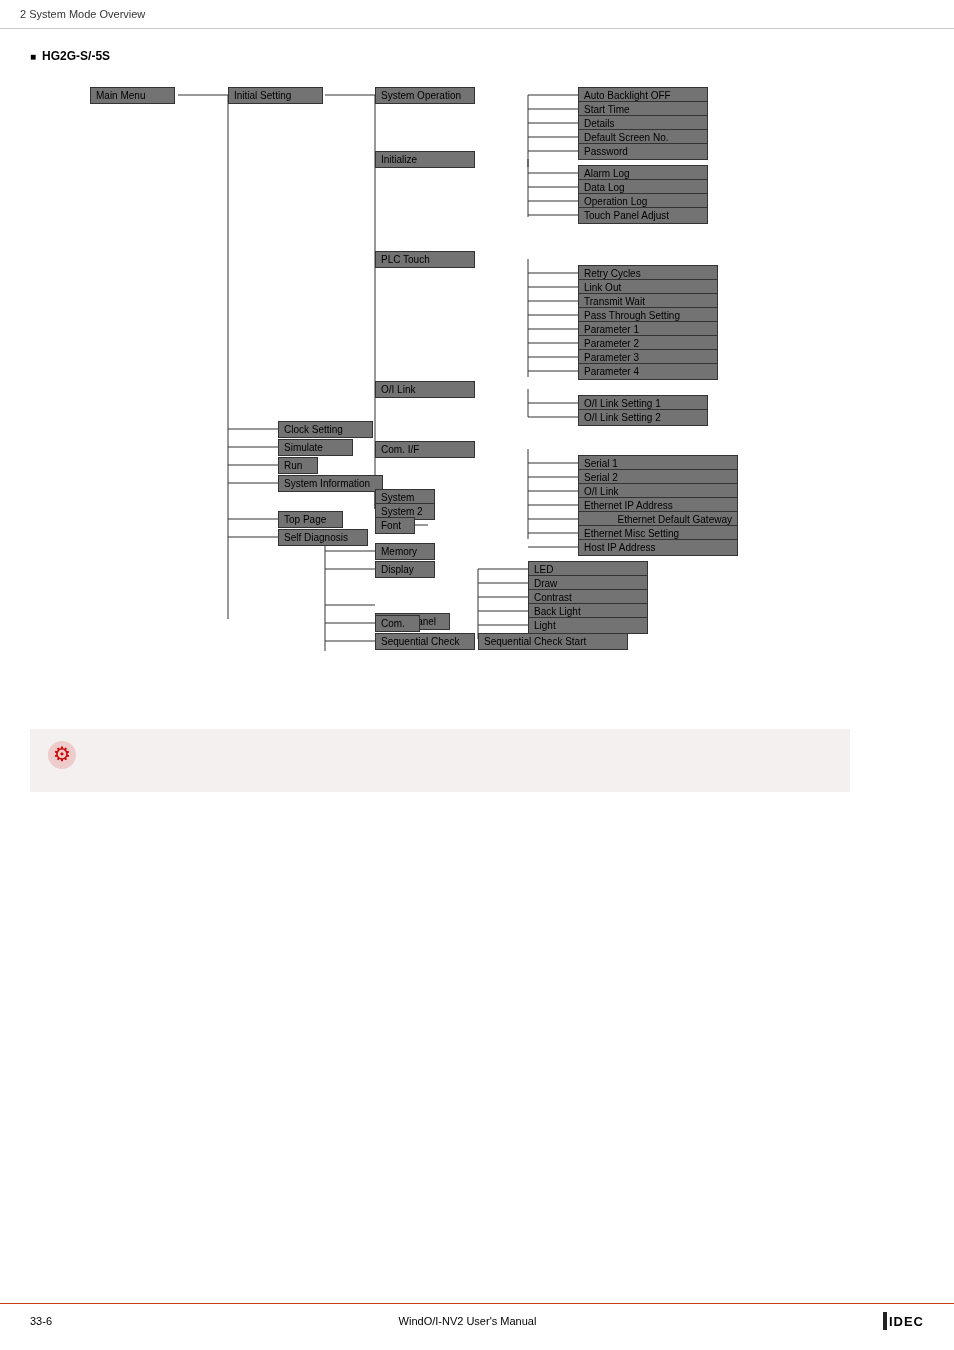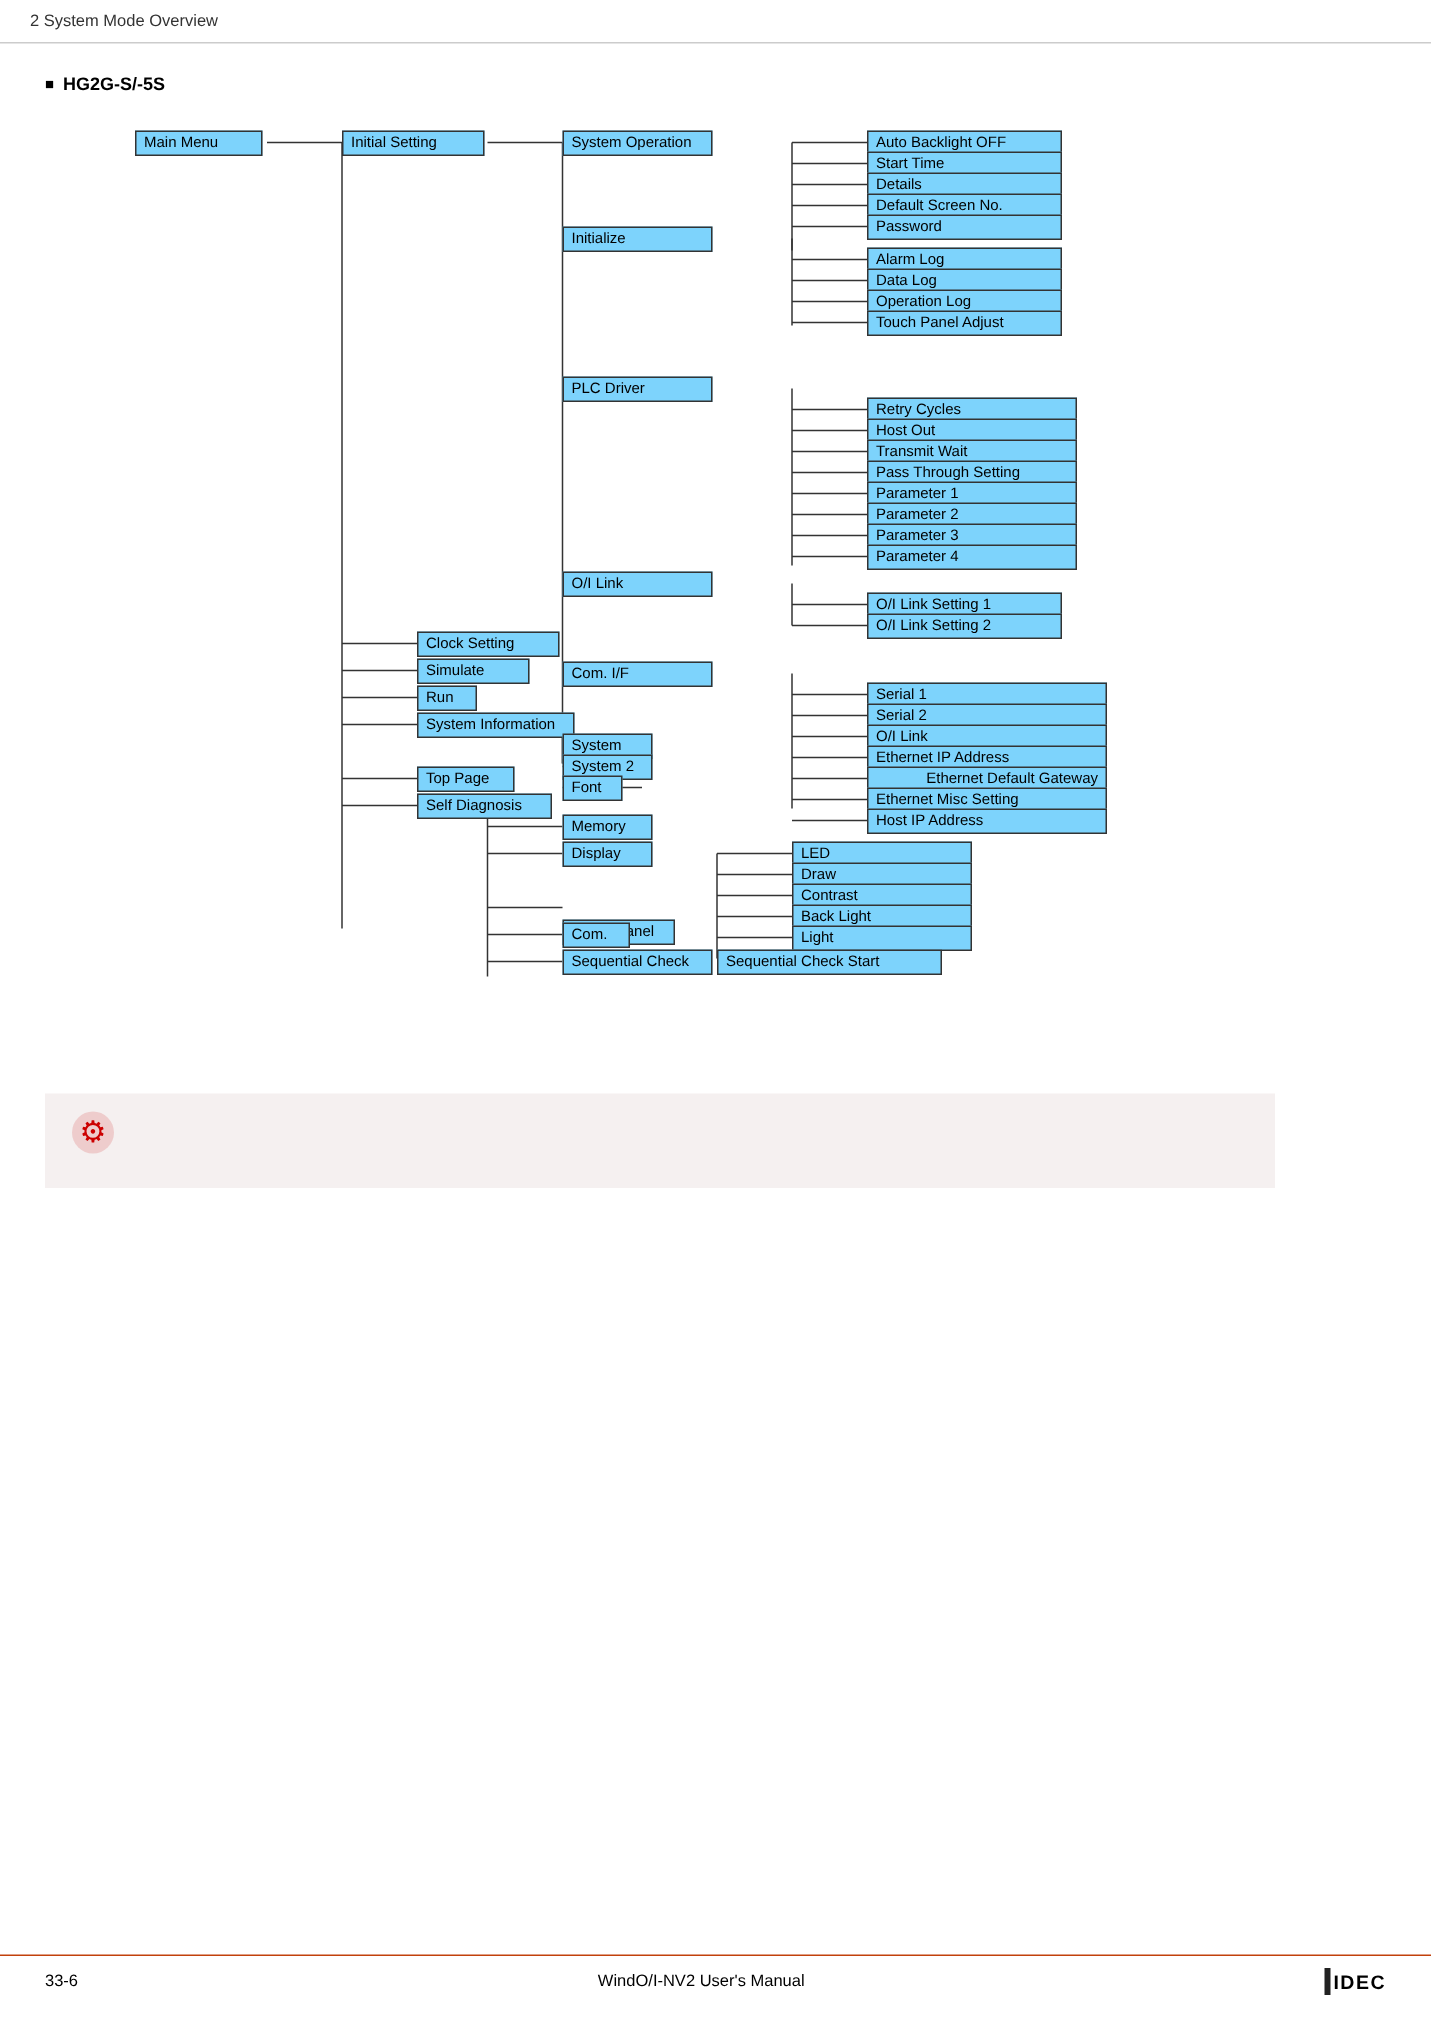--- a/index.html
+++ b/index.html
@@ -37,21 +37,21 @@
     .diagram {
       position: relative;
       width: 860px;
       height: 620px;
       margin-top: 10px;
       font-size: 10px;
     }
     .box {
       position: absolute;
       border: 1px solid #333;
-      background: #7dd3fc;
+      background: #737373;
       padding: 1px 5px;
       white-space: nowrap;
       font-size: 10px;
       height: 17px;
       display: flex;
       align-items: center;
     }
     svg.lines {
       position: absolute;
       top: 0; left: 0;
@@ -221,21 +221,21 @@
 
     <div class="box" style="left:345px; top:8px; min-width:100px;">
       <span>System Operation</span>
     </div>
 
     <div class="box" style="left:345px; top:72px; min-width:100px;">
       <span>Initialize</span>
     </div>
 
     <div class="box" style="left:345px; top:172px; min-width:100px;">
-      <span>PLC Driver</span>
+      <span>PLC Touch</span>
     </div>
 
     <div class="box" style="left:345px; top:302px; min-width:100px;">
       <span>O/I Link</span>
     </div>
 
     <div class="box" style="left:345px; top:362px; min-width:100px;">
       <span>Com. I/F</span>
     </div>
 
@@ -321,21 +321,21 @@
       <span>Operation Log</span>
     </div>
     <div class="box" style="left:548px; top:128px; min-width:130px;">
       <span>Touch Panel Adjust</span>
     </div>
 
     <div class="box" style="left:548px; top:186px; min-width:140px;">
       <span>Retry Cycles</span>
     </div>
     <div class="box" style="left:548px; top:200px; min-width:140px;">
-      <span>Host Out</span>
+      <span>Link Out</span>
     </div>
     <div class="box" style="left:548px; top:214px; min-width:140px;">
       <span>Transmit Wait</span>
     </div>
     <div class="box" style="left:548px; top:228px; min-width:140px;">
       <span>Pass Through Setting</span>
     </div>
     <div class="box" style="left:548px; top:242px; min-width:140px;">
       <span>Parameter 1</span>
     </div>

